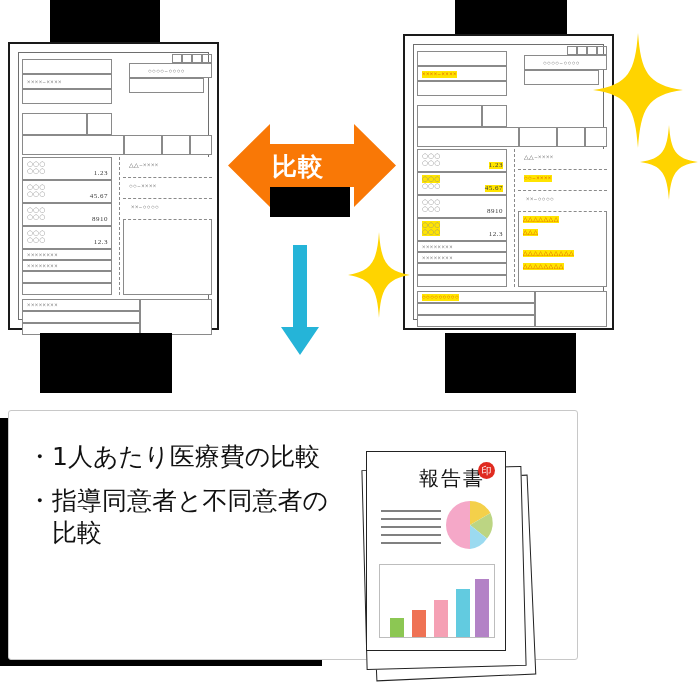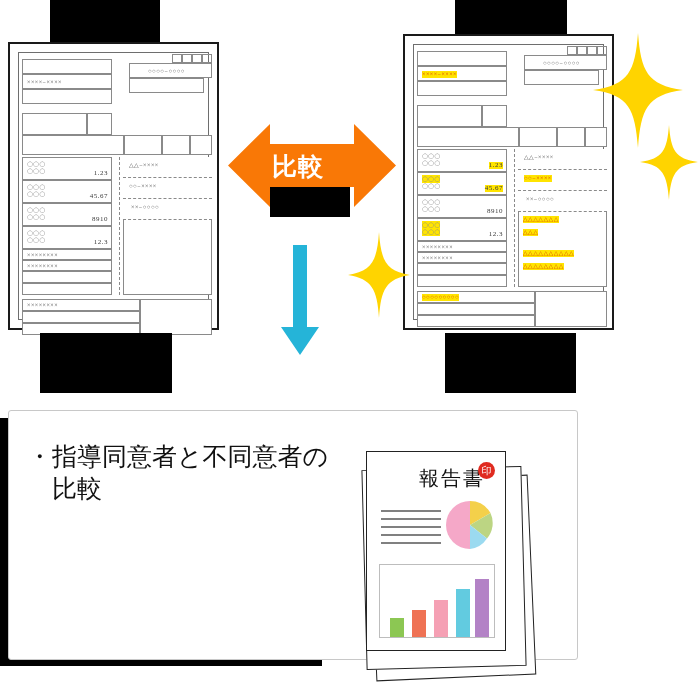--- a/index.html
+++ b/index.html
@@ -332,20 +332,21 @@
   <svg class="compare-wrap" style="left:281px; top:245px; width:38px; height:110px;" viewBox="0 0 38 110">
     <path d="M12 0 L26 0 L26 82 L38 82 L19 110 L0 82 L12 82 Z" fill="#25b4d8"></path>
   </svg>
 
   <div class="redaction" style="left:40px; top:333px; width:132px; height:60px;"></div>
   <div class="redaction" style="left:445px; top:333px; width:131px; height:60px;"></div>
 
   <div class="panel-shadow" style="left:0px; top:418px; width:322px; height:248px;"></div>
   <div class="panel" style="left:8px; top:410px; width:570px; height:250px;">
     <div class="bullet-list">
+      <div class="bullet-item">・1人あたり医療費の比較</div>
       <div class="bullet-item">・指導同意者と不同意者の
 　比較</div>
     </div>
   </div>
 
   <div class="paper" style="left:372px; top:478px; width:160px; height:200px; transform:rotate(-2.5deg);"></div>
   <div class="paper" style="left:364px; top:468px; width:160px; height:200px; transform:rotate(-1.5deg);"></div>
   <div class="paper" style="left:366px; top:451px; width:140px; height:200px;">
     <div class="report-title" style="left:52px; top:13px;">報告書</div>
     <div class="stamp" style="right:10px; top:10px; width:17px; height:17px;">印</div>

